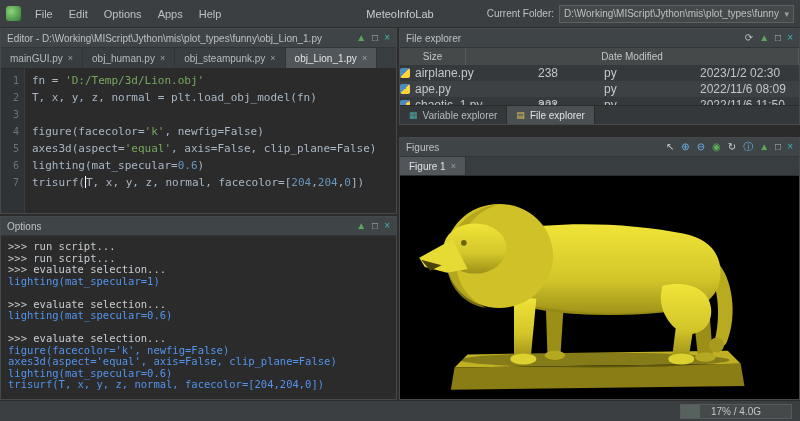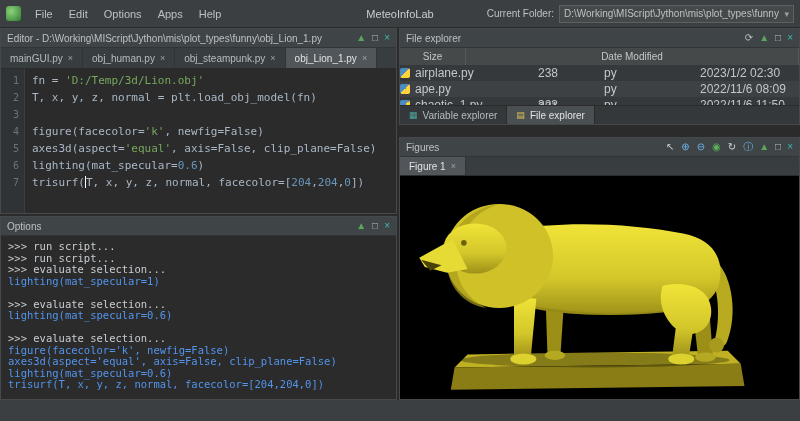--- a/index.html
+++ b/index.html
@@ -304,14 +304,20 @@
             <polygon points="42,68 6,88 12,98 36,104 58,100" fill="#e6da35"></polygon>
             <polygon points="8,90 30,96 18,102" fill="#4a4209"></polygon>
             <circle cx="54" cy="72" r="3" fill="#6b6110"></circle>
           </svg>
         </div>
       </div>
 
     </div>
   </div>
 
+  <div class="statusbar">
+    <div class="membar">
+      <div class="memfill" style="width: 17%;"></div>
+      <span class="memtext">17% / 4.0G</span>
+    </div>
+  </div>
 
 </div>
 
 </body></html>

